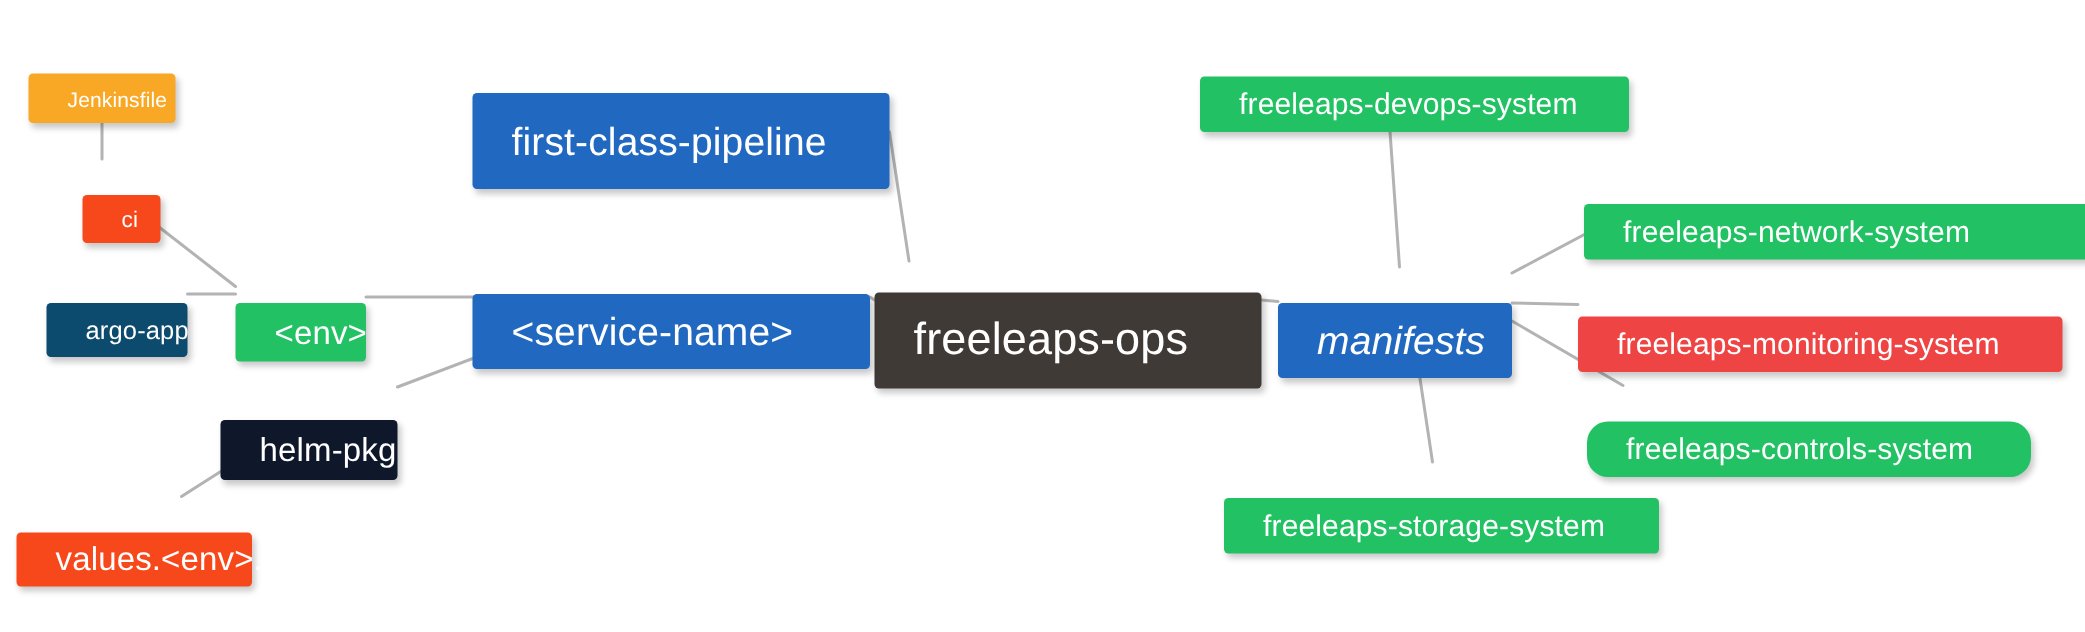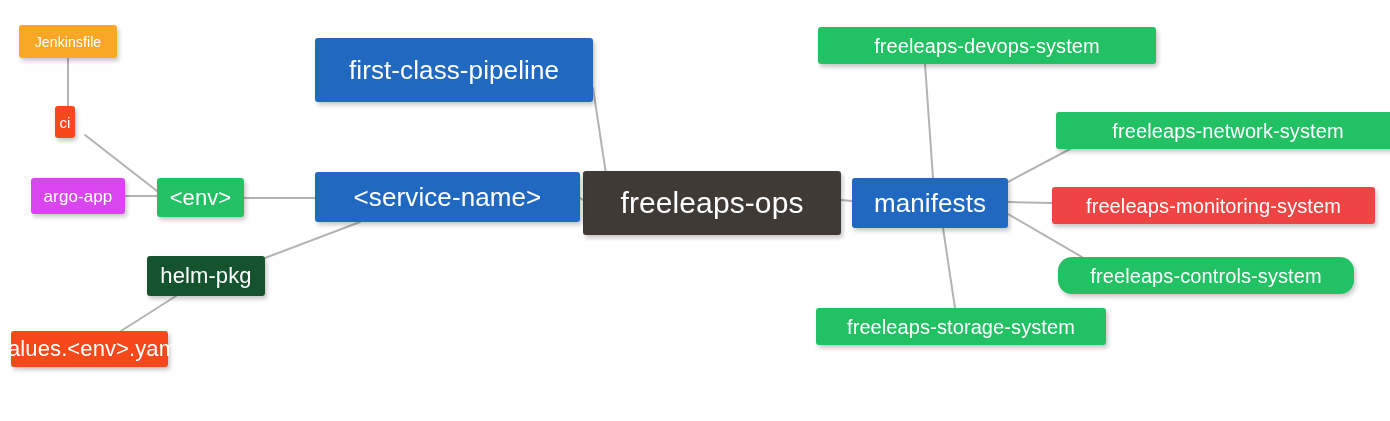--- a/index.html
+++ b/index.html
@@ -23,28 +23,28 @@
     top: 0;
     width: 1390px;
     height: 421px;
     pointer-events: none;
   }
   .node {
     position: absolute;
     box-sizing: border-box;
     display: flex;
     align-items: center;
-    justify-content: center;
     color: #ffffff;
     border-radius: 3px;
     white-space: nowrap;
     line-height: 1;
     box-shadow: 2px 3px 4px rgba(0,0,0,0.22);
     letter-spacing: 0.1px;
-    padding: 0 10px;
+    padding: 0 26px;
+    margin-top: 24px;
   }
   .node-label {
     display: block;
     white-space: nowrap;
   }
 </style>
 </head>
 <body>
 
 <div id="canvas">
@@ -76,33 +76,33 @@
       </div>
       <div class="node" style="left: 157px; top: 178px; width: 87px; height: 39px; background: rgb(34, 194, 100); font-size: 22px;">
         <span class="node-label">&lt;env&gt;</span>
       </div>
       <div class="node" style="left: 55px; top: 106px; width: 14px; height: 32px; background: rgb(247, 72, 27); font-size: 15px;">
         <span class="node-label">ci</span>
       </div>
       <div class="node" style="left: 19px; top: 25px; width: 98px; height: 33px; background: rgb(249, 168, 37); font-size: 14px;">
         <span class="node-label">Jenkinsfile</span>
       </div>
-      <div class="node" style="left: 31px; top: 178px; width: 94px; height: 36px; background: #d946ef; font-size: 17px;">
+      <div class="node" style="left: 31px; top: 178px; width: 94px; height: 36px; background: #0c4a6e; font-size: 17px;">
         <span class="node-label">argo-app</span>
       </div>
-      <div class="node" style="left: 147px; top: 256px; width: 118px; height: 40px; background: #14532d; font-size: 22px;">
+      <div class="node" style="left: 147px; top: 256px; width: 118px; height: 40px; background: #0f172a; font-size: 22px;">
         <span class="node-label">helm-pkg</span>
       </div>
       <div class="node" style="left: 11px; top: 331px; width: 157px; height: 36px; background: rgb(247, 72, 27); font-size: 22px;">
         <span class="node-label">values.&lt;env&gt;.yaml</span>
       </div>
-      <div class="node" style="left: 852px; top: 178px; width: 156px; height: 50px; background: rgb(32, 104, 192); font-size: 26px;">
+      <div class="node" style="left: 852px; top: 178px; width: 156px; height: 50px; background: rgb(32, 104, 192); font-size: 26px; font-style: italic;">
         <span class="node-label">manifests</span>
       </div>
-      <div class="node" style="left: 818px; top: 27px; width: 338px; height: 37px; background: rgb(34, 194, 100); font-size: 20px;">
+      <div class="node" style="left: 800px; top: 27px; width: 286px; height: 37px; background: rgb(34, 194, 100); font-size: 20px;">
         <span class="node-label">freeleaps-devops-system</span>
       </div>
       <div class="node" style="left: 1056px; top: 112px; width: 344px; height: 37px; background: rgb(34, 194, 100); font-size: 20px;">
         <span class="node-label">freeleaps-network-system</span>
       </div>
       <div class="node" style="left: 1052px; top: 187px; width: 323px; height: 37px; background: #ef4444; font-size: 20px;">
         <span class="node-label">freeleaps-monitoring-system</span>
       </div>
       <div class="node" style="left: 1058px; top: 257px; width: 296px; height: 37px; background: rgb(34, 194, 100); font-size: 20px; border-radius: 14px;">
         <span class="node-label">freeleaps-controls-system</span>

